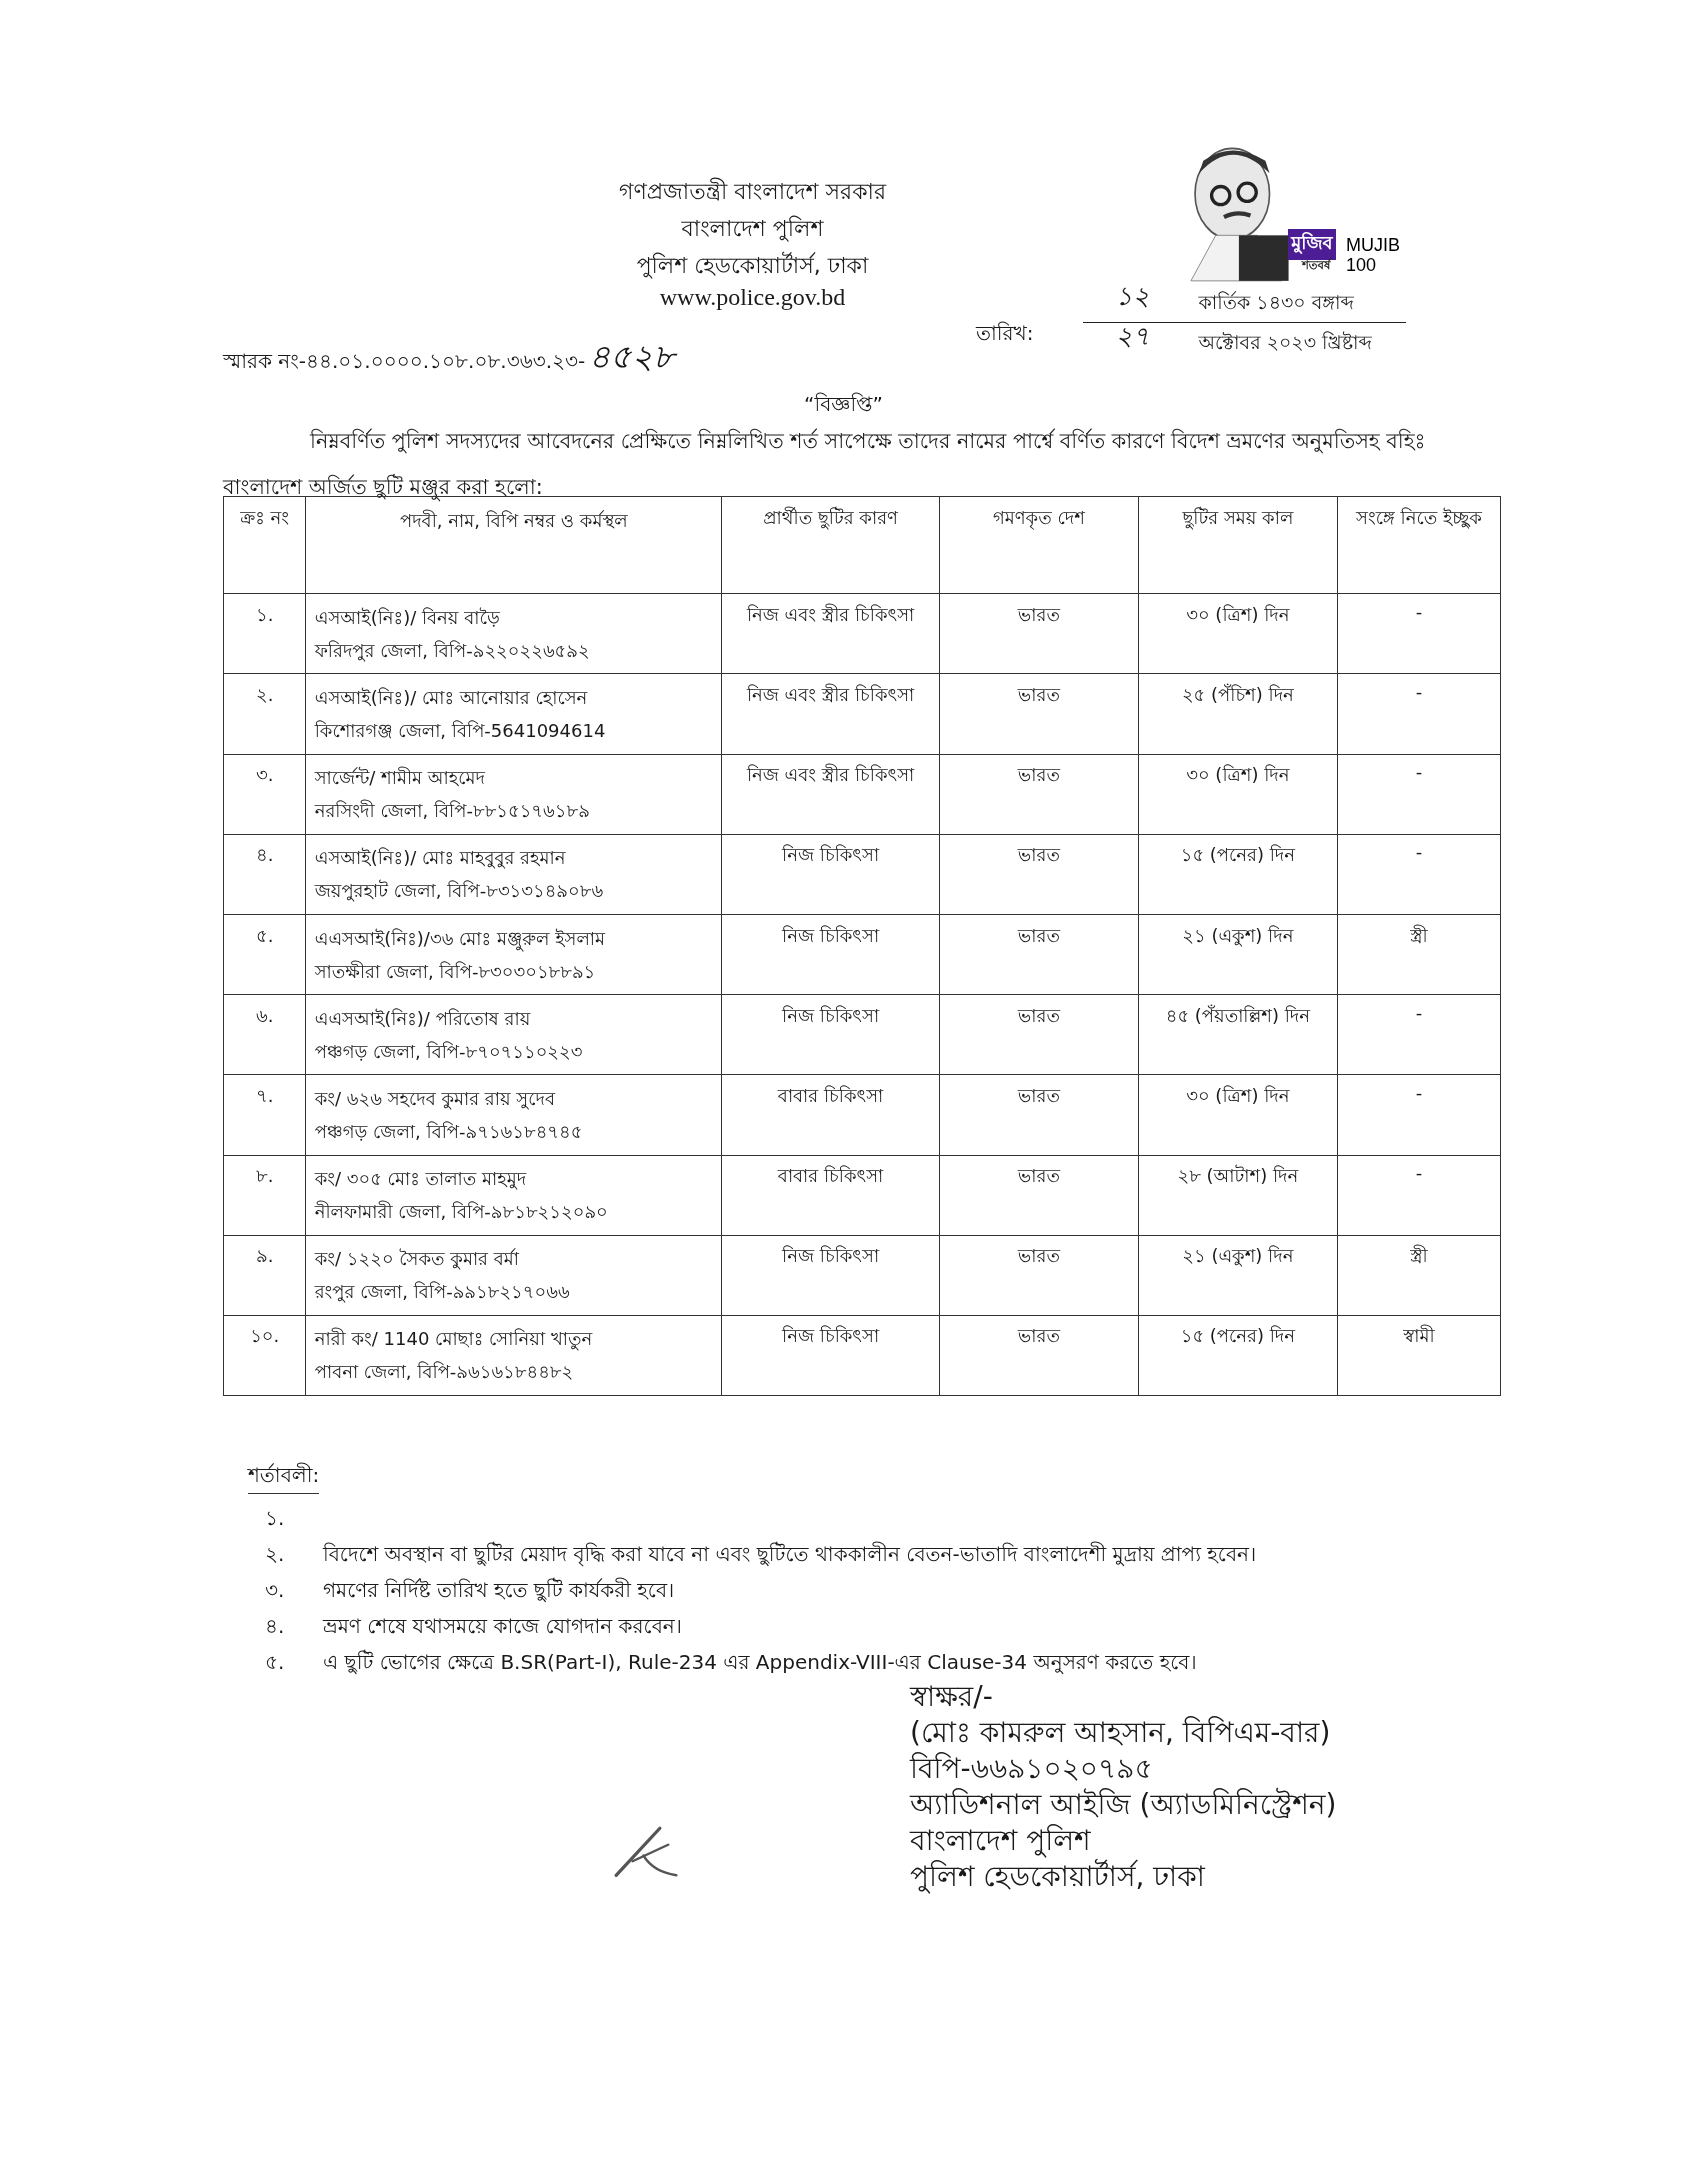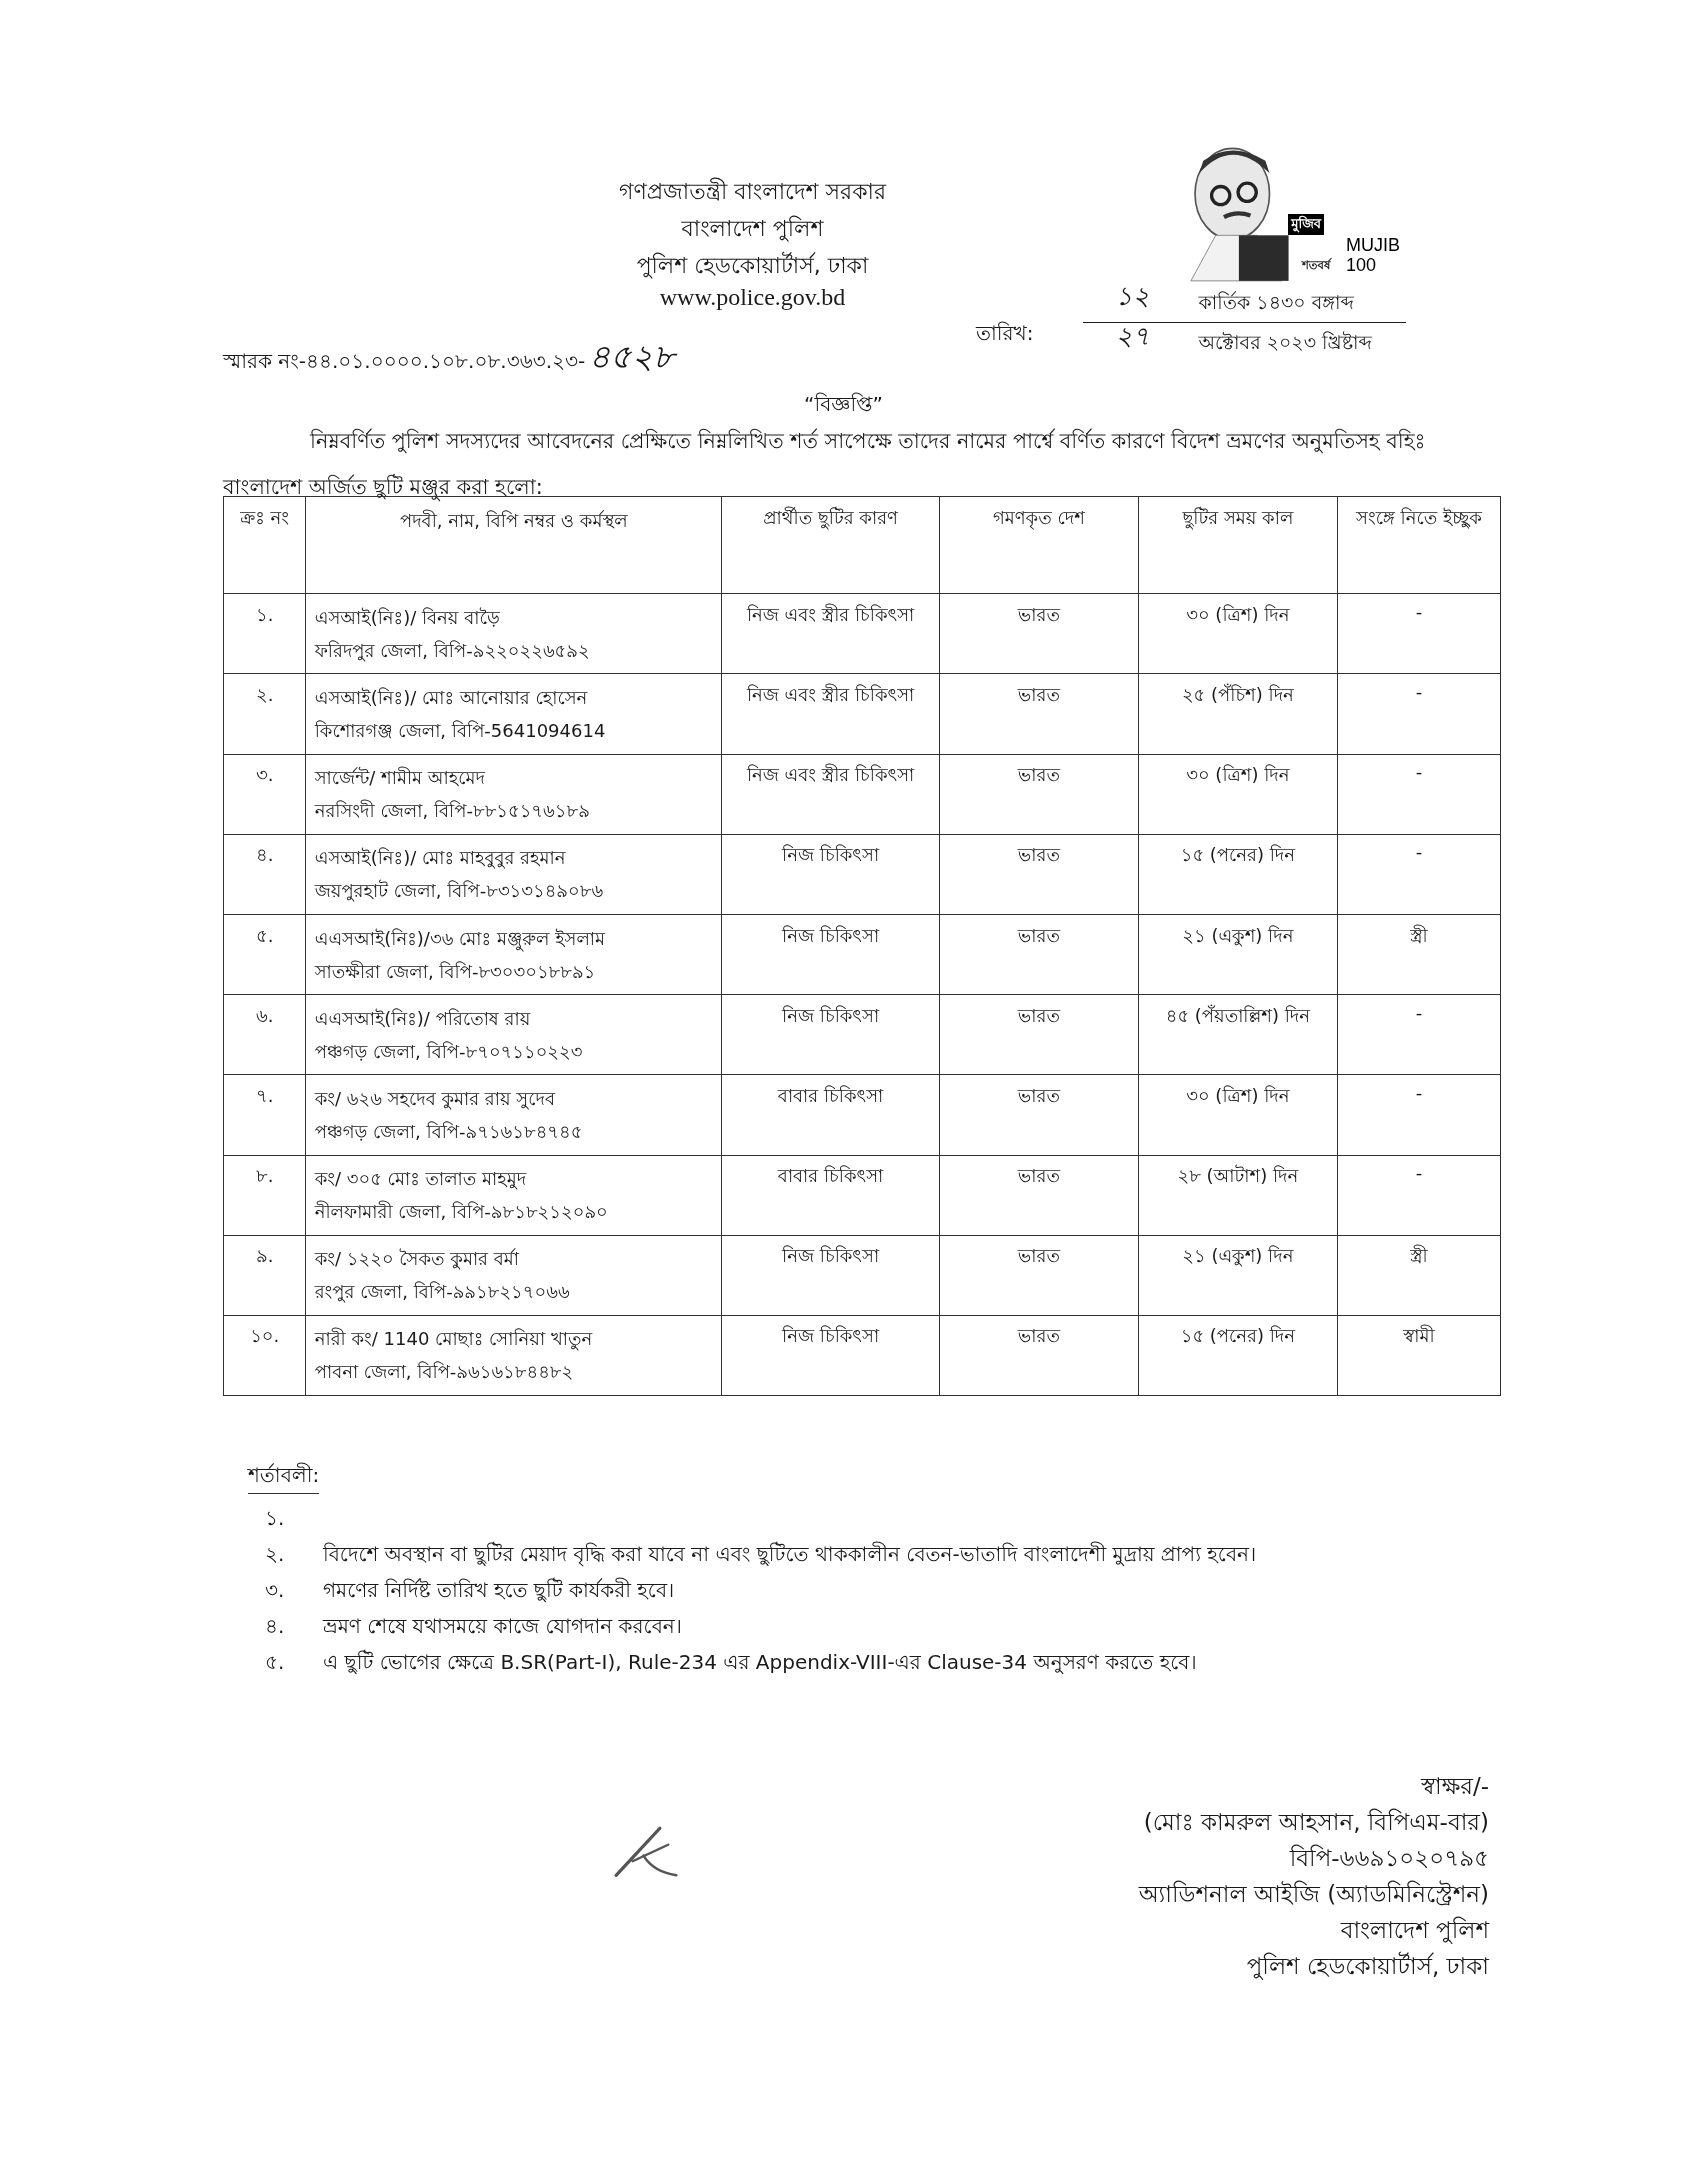--- a/index.html
+++ b/index.html
@@ -28,21 +28,21 @@
   .c-sl { width:58px; text-align:center; }
   .c-name { width:364px; line-height:33px; }
   .c-reason { width:182px; text-align:center; }
   .c-country { width:165px; text-align:center; }
   .c-dur { width:165px; text-align:center; }
   .c-acc { width:132px; text-align:center; }
   .cond-title { left:248px; top:1460px; font-size:20px; border-bottom:1.7px solid #333; }
   .conds { left:265px; top:1501px; font-size:20px; }
   .cond { display:flex; height:36px; align-items:center; }
   .cond .n { width:58px; }
-  .sig { left:910px; width:579px; top:1768px; text-align:right; font-size:23px; line-height:36px; }
+  .sig { left:910px; width:579px; top:1679px; text-align:left; font-size:28px; line-height:36px; }
   .scribble { left:612px; top:1824px; }
 </style>
 </head>
 <body>
 
 <div class="abs hdr" style="top:174px;">
   <div class="l" style="top:0;">গণপ্রজাতন্ত্রী বাংলাদেশ সরকার</div>
   <div class="l" style="top:37px;">বাংলাদেশ পুলিশ</div>
   <div class="l" style="top:74px;">পুলিশ হেডকোয়ার্টার্স, ঢাকা</div>
   <div class="l url" style="top:110px;">www.police.gov.bd</div>
@@ -51,21 +51,21 @@
 <div class="abs logo">
   <svg width="265" height="149" viewBox="0 0 320 180">
     <ellipse cx="80" cy="70" rx="45" ry="55" fill="#e8e8e8" stroke="#555" stroke-width="2"></ellipse>
     <path d="M40 45 Q80 0 125 45 L120 30 Q80 5 45 30 Z" fill="#333"></path>
     <circle cx="66" cy="72" r="11" fill="none" stroke="#222" stroke-width="4"></circle>
     <circle cx="98" cy="68" r="11" fill="none" stroke="#222" stroke-width="4"></circle>
     <path d="M70 98 Q85 90 102 96" stroke="#333" stroke-width="5" fill="none"></path>
     <path d="M30 175 L60 120 L110 120 L140 175 Z" fill="#f2f2f2" stroke="#777" stroke-width="1"></path>
     <rect x="88" y="120" width="60" height="55" fill="#2b2b2b"></rect>
   </svg>
-  <div class="abs" style="left:122px;top:78px;background:#000000;color:#fff;font-size:13px;font-weight:bold;padding:0 3.3px;">মুজিব</div>
+  <div class="abs" style="left:122px;top:93px;background:#4c1d95;color:#fff;font-size:18px;font-weight:bold;padding:0 3.3px;">মুজিব</div>
   <div class="abs" style="left:136px;top:121px;color:#2b2b2b;font-size:11.6px;font-weight:bold;">শতবর্ষ</div>
   <div class="abs" style="left:180px;top:99px;color:#000000;font-size:18px;width:50px;line-height:20px;font-family:'Liberation Sans',sans-serif;">MUJIB 100</div>
 </div>
 
 <div class="abs memo">
   <span>স্মারক নং-৪৪.০১.০০০০.১০৮.০৮.৩৬৩.২৩-</span><span class="hand">৪৫২৮</span>
 </div>
 
 <div class="abs date-label">তারিখ:</div>
 <div class="abs date-box">

